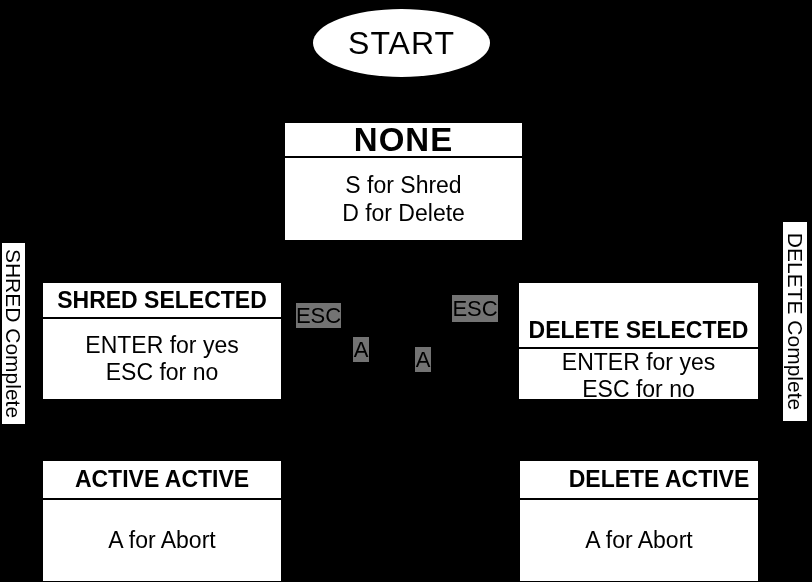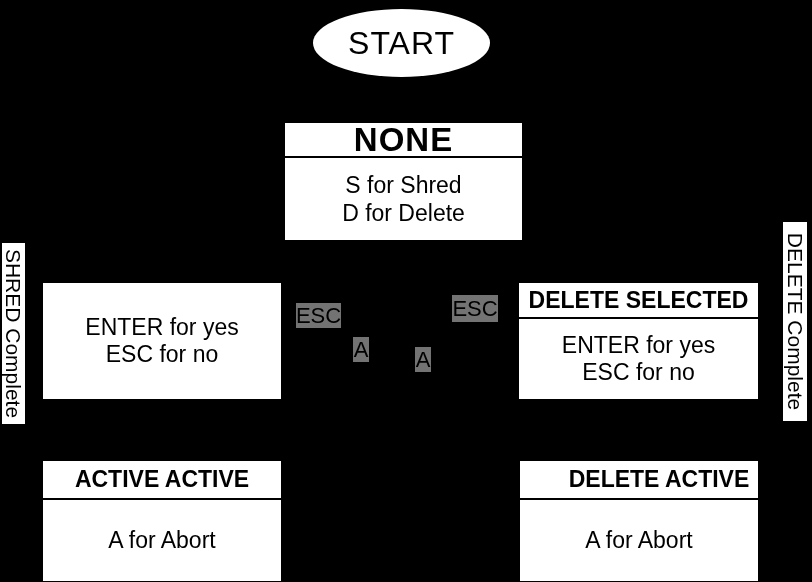--- a/index.html
+++ b/index.html
@@ -71,28 +71,29 @@
       <div>S for Shred</div>
       <div>D for Delete</div>
     </div>
   </div>
 
   <div class="node ellipse" style="left:313px; top:9px; width:177px; height:68px;">
     <span>START</span>
   </div>
 
   <div class="node record" style="left:43px; top:283px; width:238px; height:116px;">
+    <div class="title" style="height:34px;">SHRED SELECTED</div>
     <div class="body">
       <div>ENTER for yes</div>
       <div>ESC for no</div>
     </div>
   </div>
 
   <div class="node record" style="left:519px; top:283px; width:239px; height:116px;">
-    <div class="title" style="height:34px;">DELETE SELECTED</div>
+    <div class="title" style="height:34px;margin-top:30px;">DELETE SELECTED</div>
     <div class="body">
       <div>ENTER for yes</div>
       <div>ESC for no</div>
     </div>
   </div>
 
   <div class="node record" style="left:43px; top:461px; width:238px; height:120px;">
     <div class="title" style="height:37px;">ACTIVE ACTIVE</div>
     <div class="body">
       <div>A for Abort</div>

